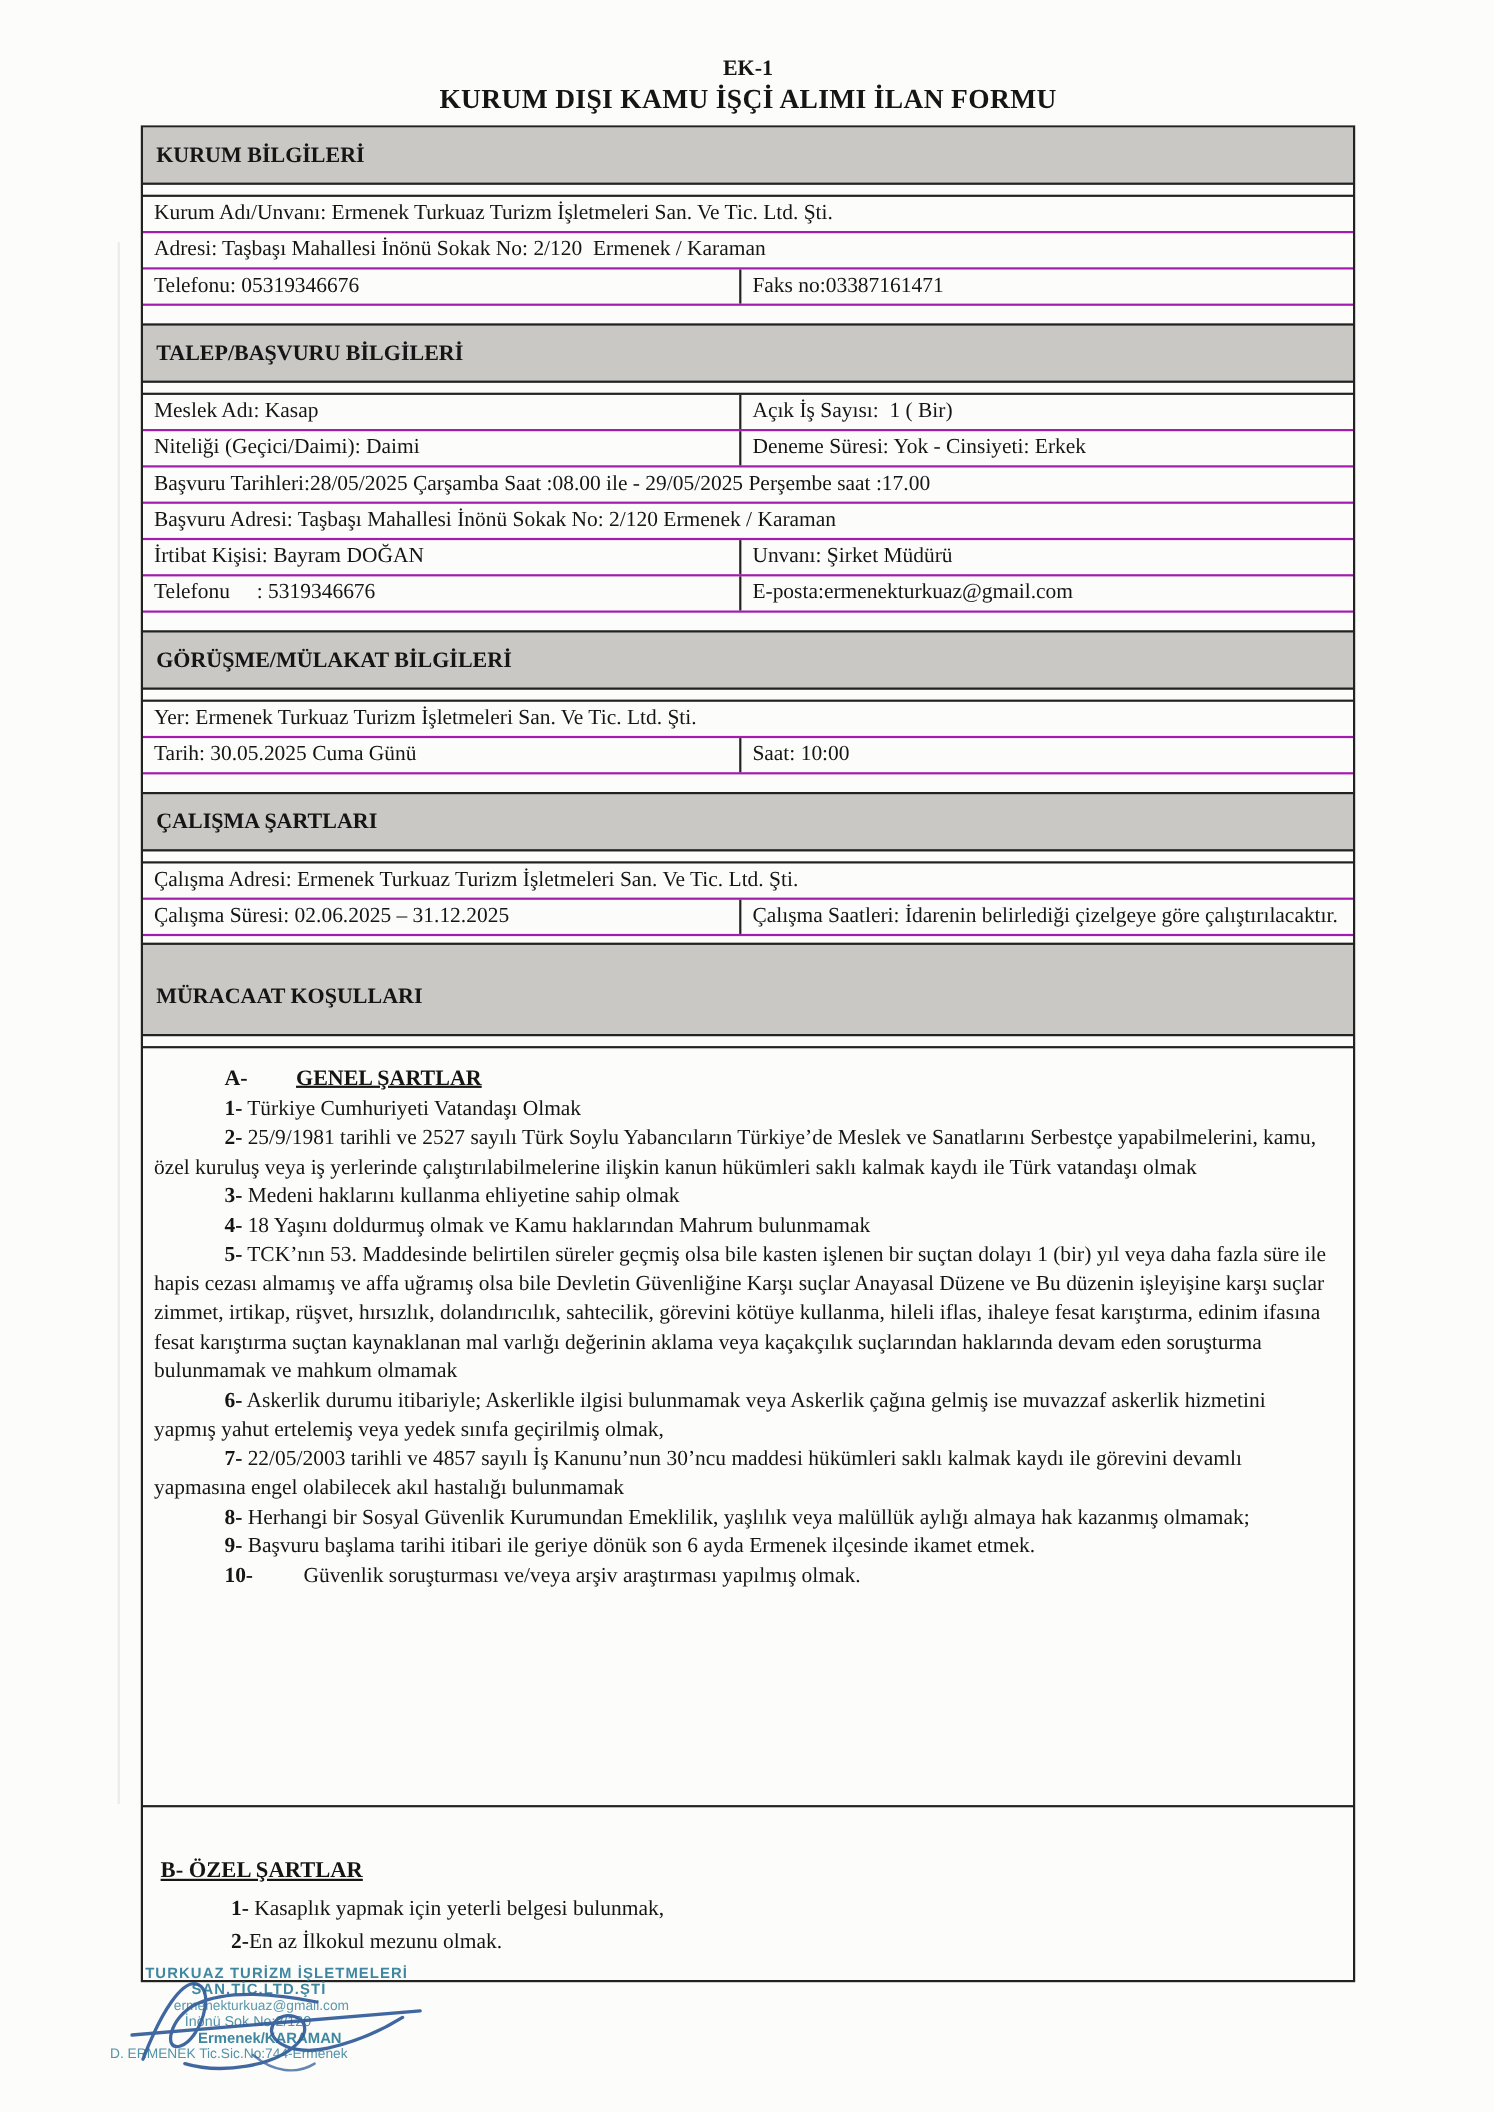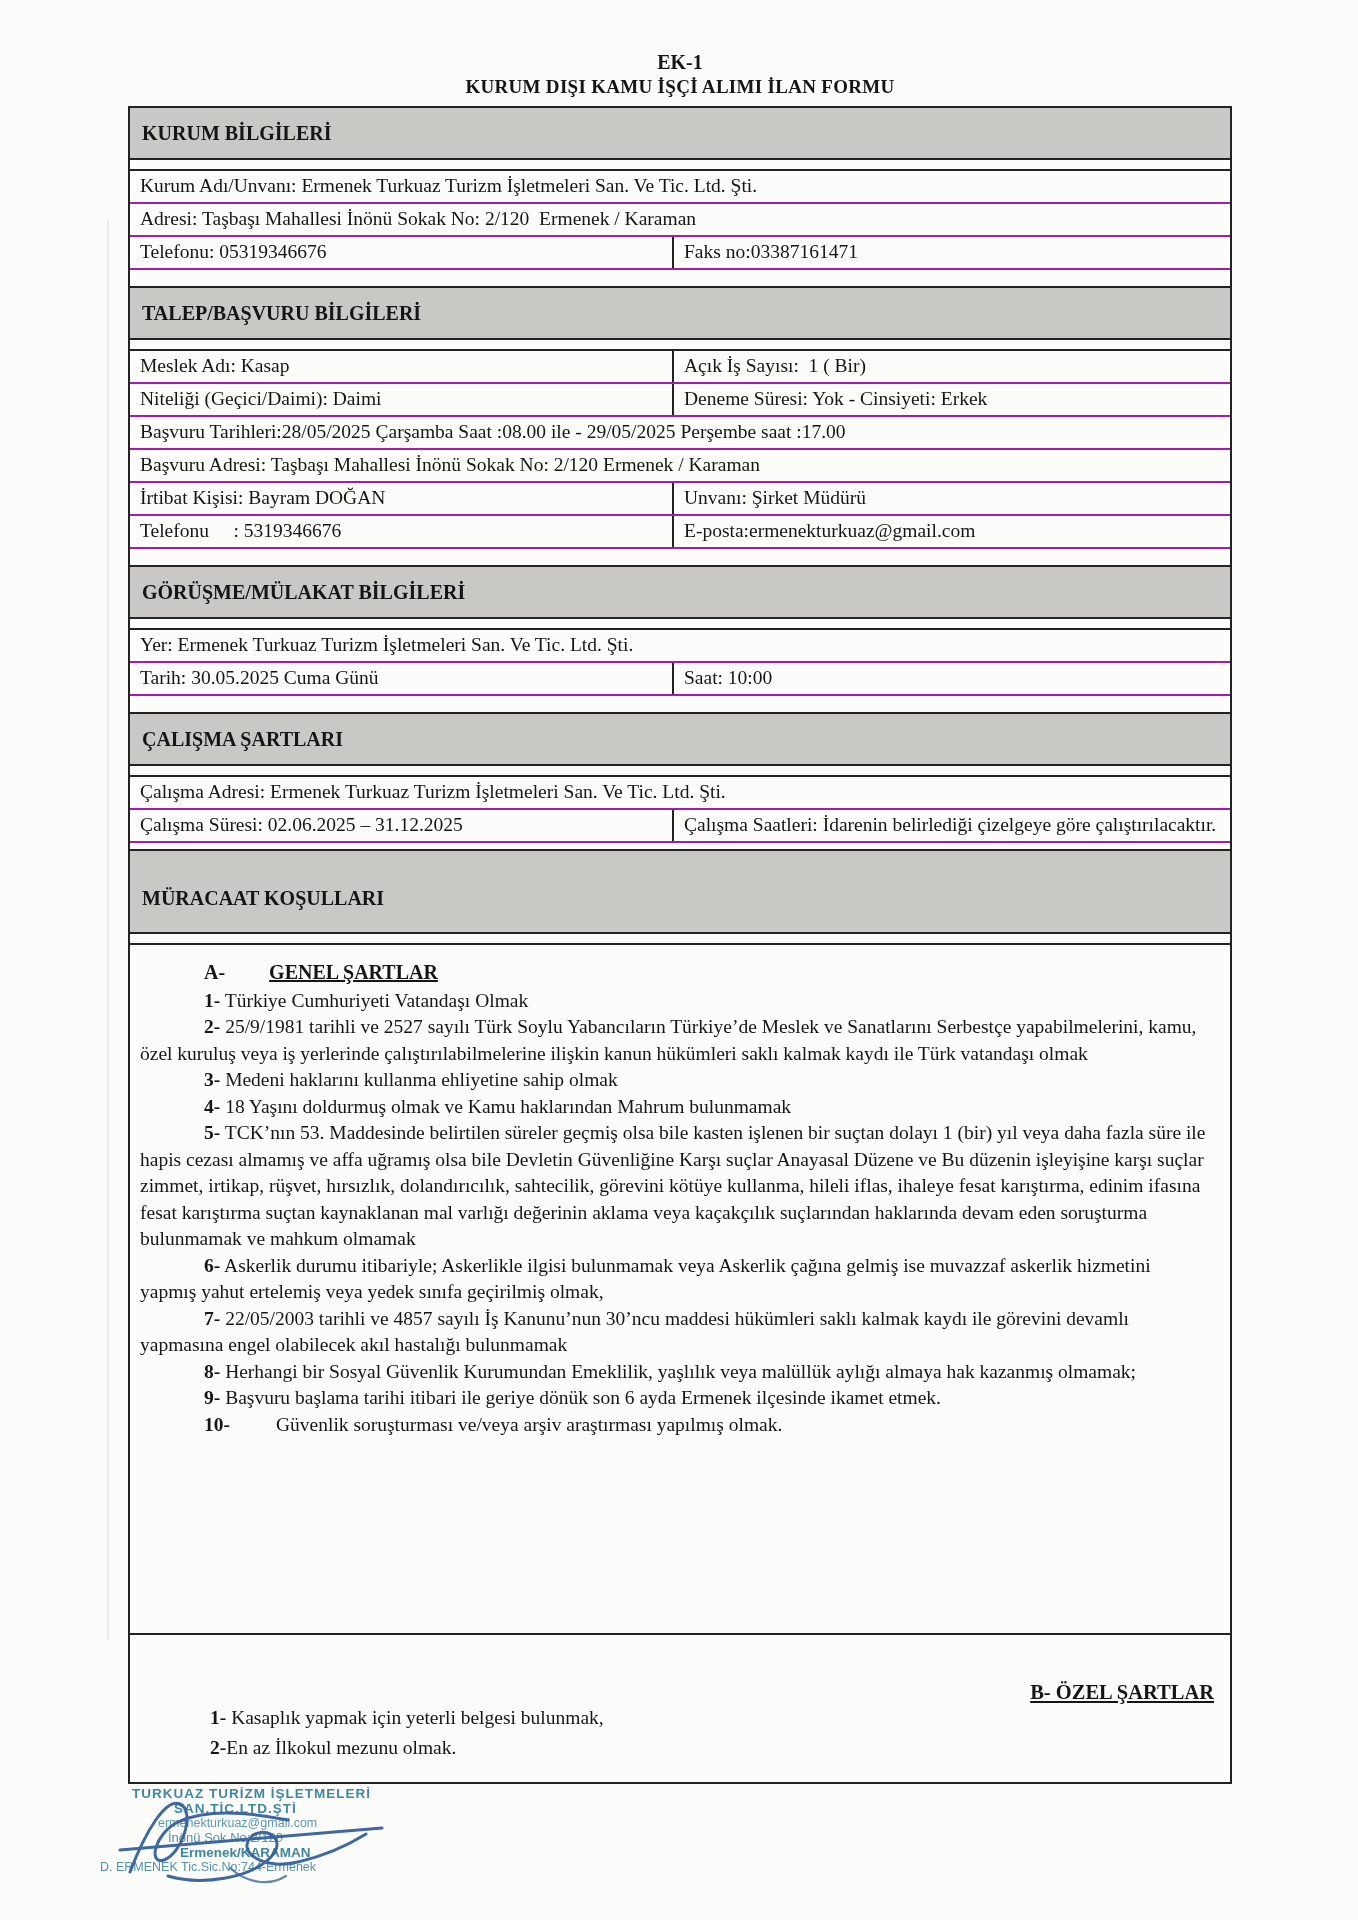--- a/index.html
+++ b/index.html
@@ -11,21 +11,21 @@
     position:relative;
     overflow:hidden;
   }
   .page{position:relative;width:1358px;height:1540px;}
   .scanline{
     position:absolute;left:107px;top:220px;width:2px;height:1420px;
     background:rgba(70,70,70,.09);
   }
   .title-wrap{padding-top:50px;margin-left:128px;width:1104px;text-align:center;}
   .t1{font-weight:bold;font-size:20px;line-height:1.25;}
-  .t2{font-weight:bold;font-size:19px;line-height:1.3;letter-spacing:.3px;}
+  .t2{font-weight:bold;font-size:25px;line-height:1.3;letter-spacing:.3px;}
 
   .form-box{
     margin:6px 0 0 128px;width:1104px;box-sizing:border-box;
     border:2px solid #222;
   }
   .band{
     background:#c9c8c5;
     font-weight:700;font-size:20px;
     padding:14px 12px 13px;
     border-top:2px solid #222;border-bottom:2px solid #222;
@@ -53,21 +53,21 @@
     padding:14px 20px 0 10px;
   }
   .genel-title{margin:2px 0 4px 64px;font-size:20px;}
   .genel-title .lbl{font-weight:700;}
   .genel-title .gt{margin-left:44px;font-weight:700;text-decoration:underline;}
   .item{margin:0;font-size:19.5px;line-height:26.5px;text-indent:64px;}
   .item b{font-weight:700;}
   .tab10{padding-left:46px;}
 
   .bsection{border-top:2px solid #222;padding:46px 16px 18px;}
-  .btitle{margin:0 0 0;text-align:right;font-weight:700;font-size:20.5px;text-decoration:underline;}
+  .btitle{margin:0 0 10px;text-align:left;font-weight:700;font-size:20.5px;text-decoration:underline;}
   .bitem{margin:0 0 3px 64px;font-size:19.5px;line-height:27px;}
 
   .stamp{
     position:absolute;left:96px;top:1786px;width:380px;
     color:#2f7e99;opacity:.92;
     font-family:"Liberation Sans", sans-serif;
   }
   .stamp .sl{white-space:nowrap;}
   .sl1{font-weight:700;font-size:13.5px;letter-spacing:1px;padding-left:36px;}
   .sl2{font-weight:700;font-size:13.5px;letter-spacing:1px;padding-left:78px;}

